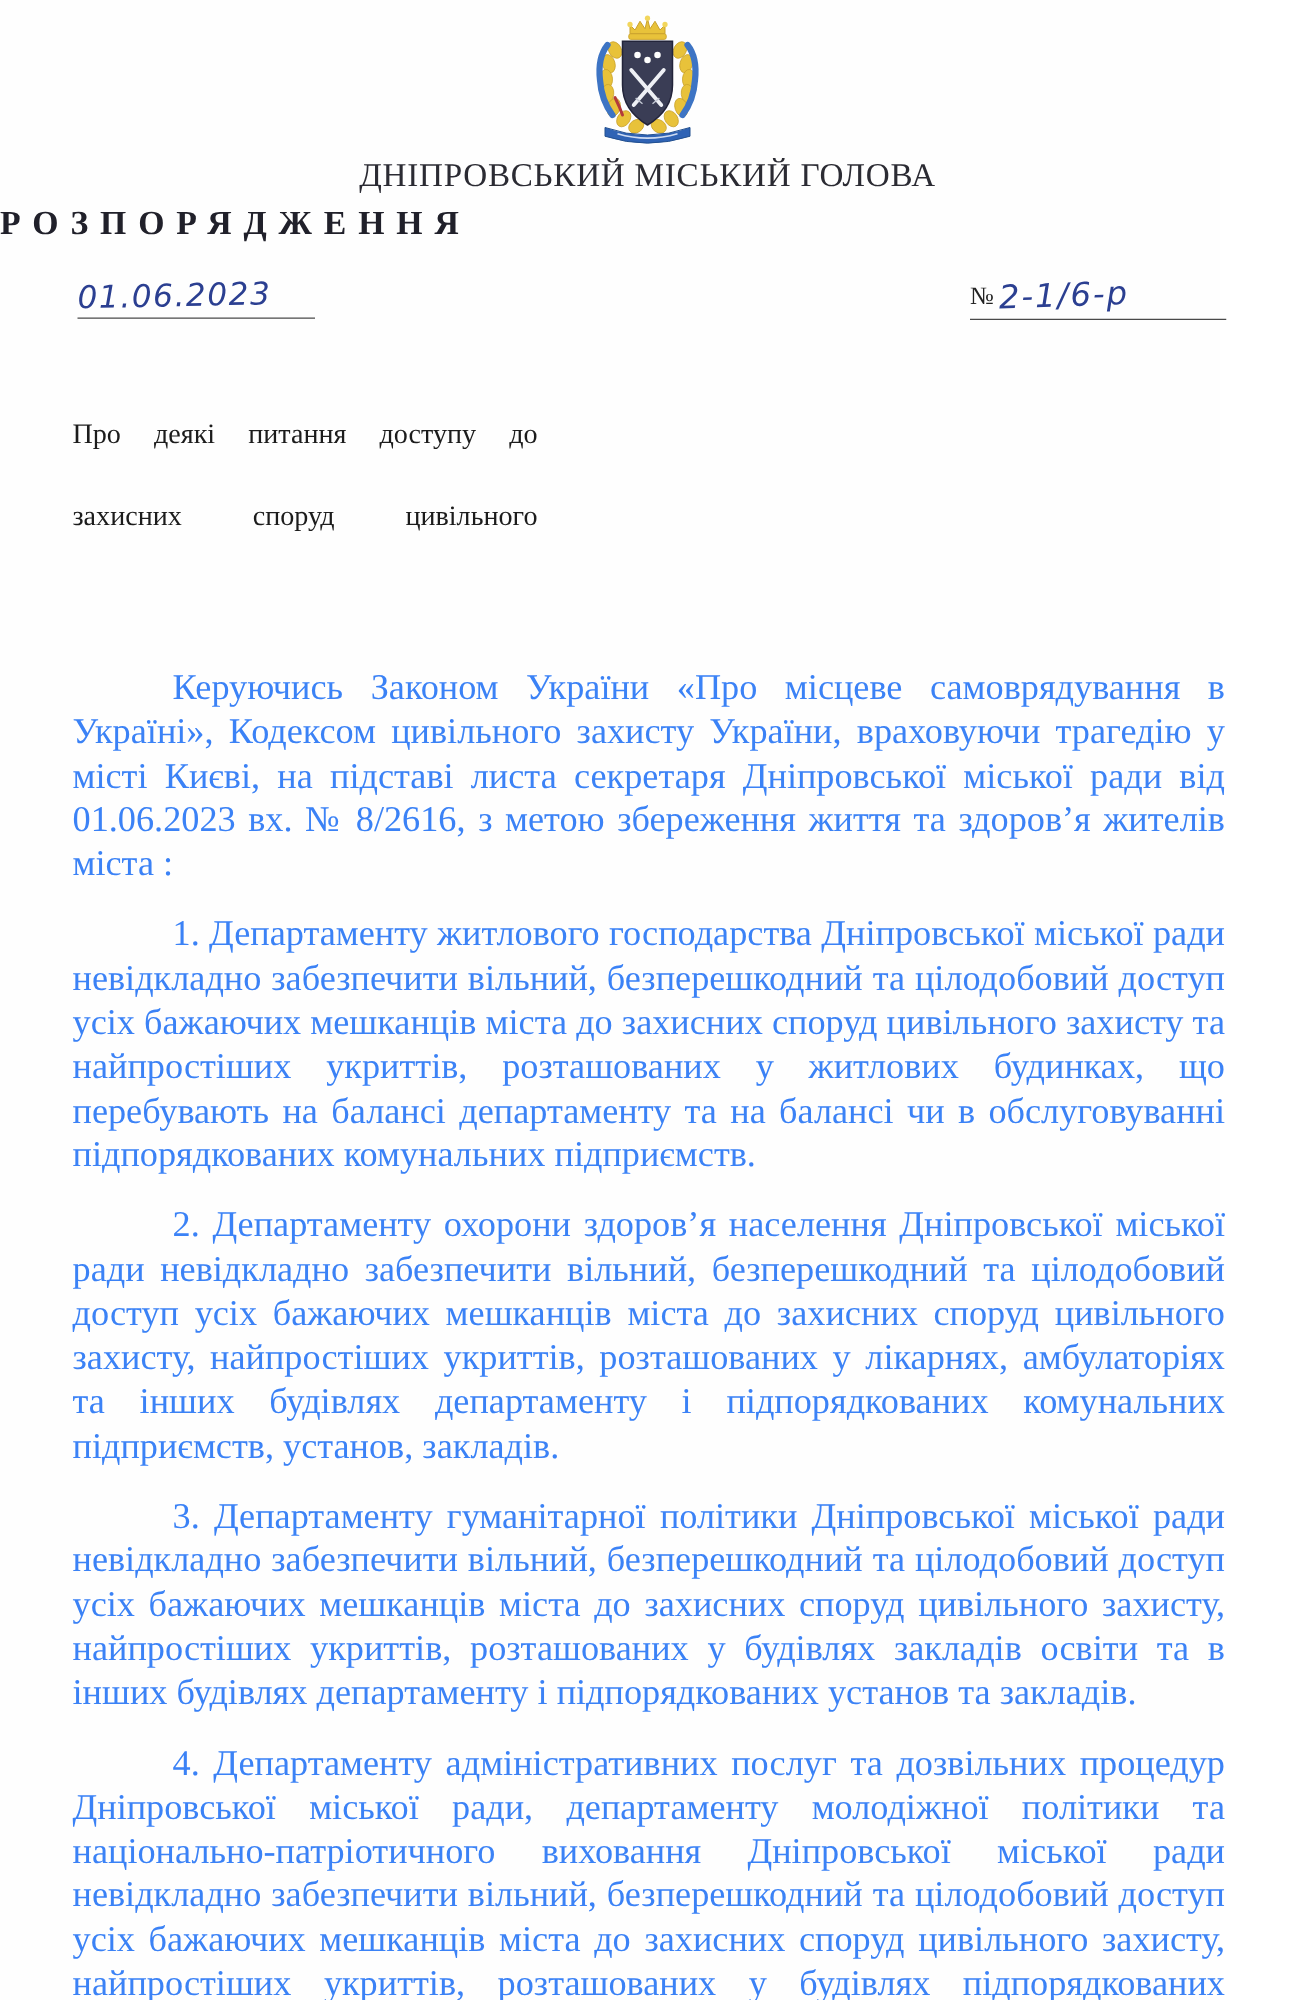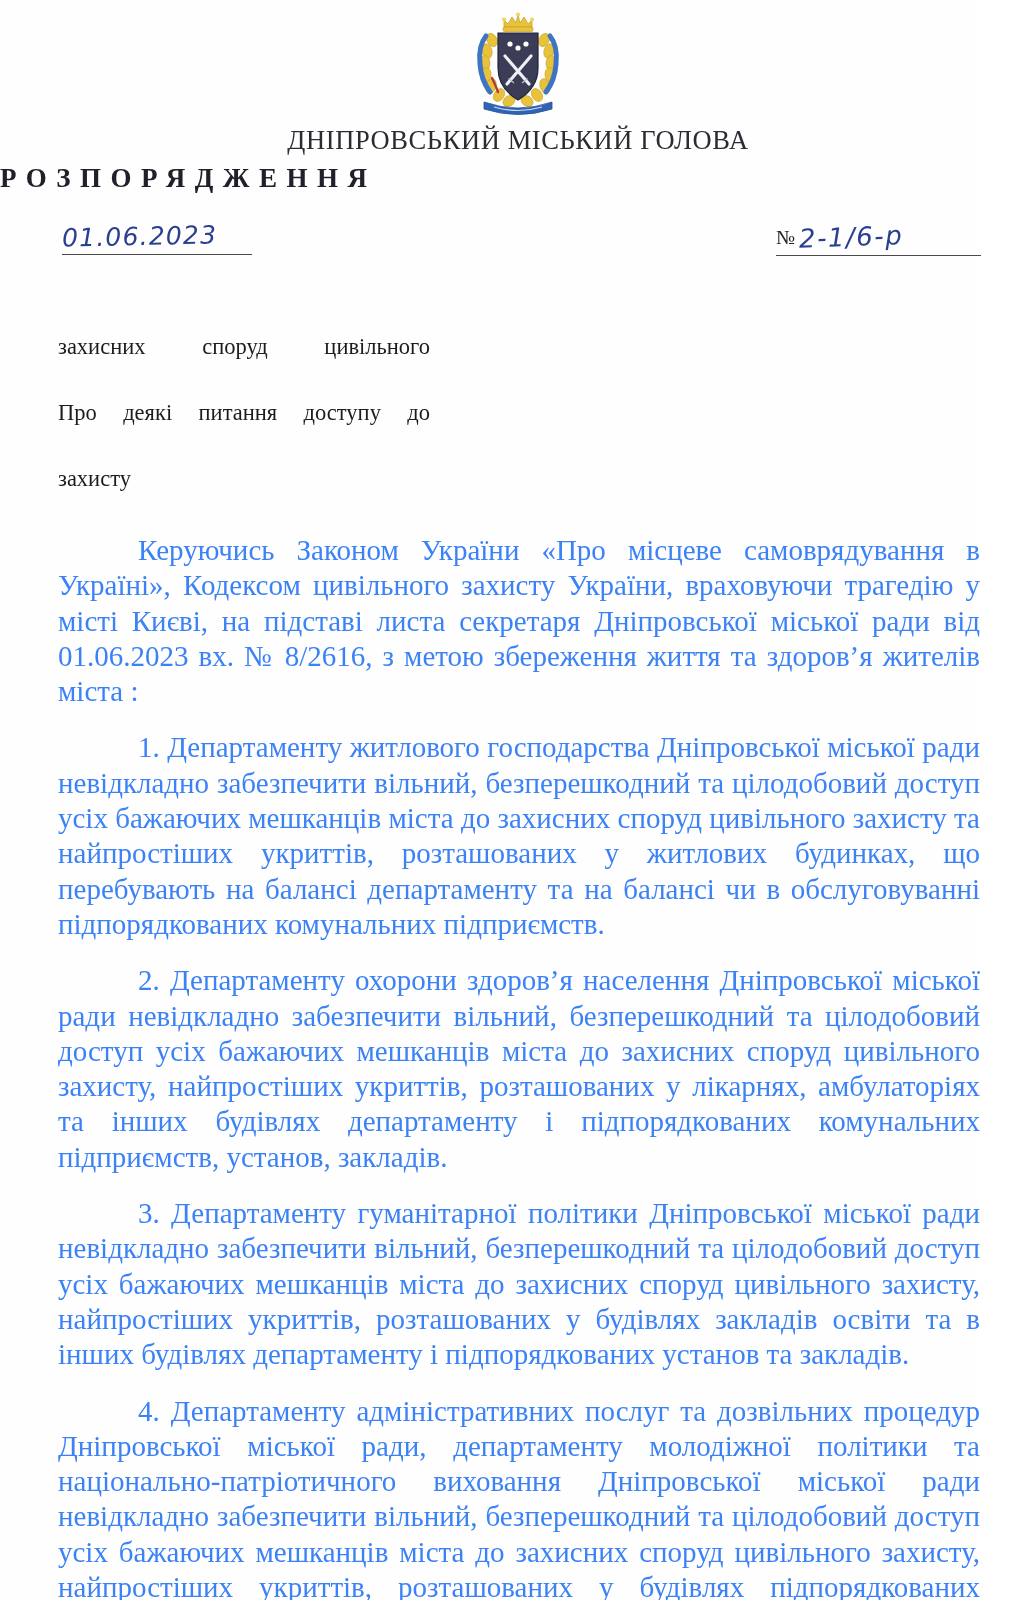--- a/index.html
+++ b/index.html
@@ -228,23 +228,22 @@
   <div class="reg-line">
     <div class="date-field">
       <span class="hand">01.06.2023</span>
     </div>
     <div class="num-field">
       <span class="num-sign">№</span><span class="hand-num">2-1/6-р</span>
     </div>
   </div>
 
   <div class="subject">
+    <span class="jline">Про деякі питання доступу до</span>
     <span class="jline">захисних споруд цивільного</span>
-    <span class="jline">Про деякі питання доступу до</span>
-    <span>захисту</span>
   </div>
 
   <div class="body-text">
     <p class="para">Керуючись Законом України «Про місцеве самоврядування в Україні», Кодексом цивільного захисту України, враховуючи трагедію у місті Києві, на підставі листа секретаря Дніпровської міської ради від 01.06.2023 вх. № 8/2616, з метою збереження життя та здоров’я жителів міста :</p>
     <p class="para">1. Департаменту житлового господарства Дніпровської міської ради невідкладно забезпечити вільний, безперешкодний та цілодобовий доступ усіх бажаючих мешканців міста до захисних споруд цивільного захисту та найпростіших укриттів, розташованих у житлових будинках, що перебувають на балансі департаменту та на балансі чи в обслуговуванні підпорядкованих комунальних підприємств.</p>
     <p class="para">2. Департаменту охорони здоров’я населення Дніпровської міської ради невідкладно забезпечити вільний, безперешкодний та цілодобовий доступ усіх бажаючих мешканців міста до захисних споруд цивільного захисту, найпростіших укриттів, розташованих у лікарнях, амбулаторіях та інших будівлях департаменту і підпорядкованих комунальних підприємств, установ, закладів.</p>
     <p class="para">3. Департаменту гуманітарної політики Дніпровської міської ради невідкладно забезпечити вільний, безперешкодний та цілодобовий доступ усіх бажаючих мешканців міста до захисних споруд цивільного захисту, найпростіших укриттів, розташованих у будівлях закладів освіти та в інших будівлях департаменту і підпорядкованих установ та закладів.</p>
     <p class="para">4. Департаменту адміністративних послуг та дозвільних процедур Дніпровської міської ради, департаменту молодіжної політики та національно-патріотичного виховання Дніпровської міської ради невідкладно забезпечити вільний, безперешкодний та цілодобовий доступ усіх бажаючих мешканців міста до захисних споруд цивільного захисту, найпростіших укриттів, розташованих у будівлях підпорядкованих комунальних підприємств, установ, закладів.</p>
   </div>
 

